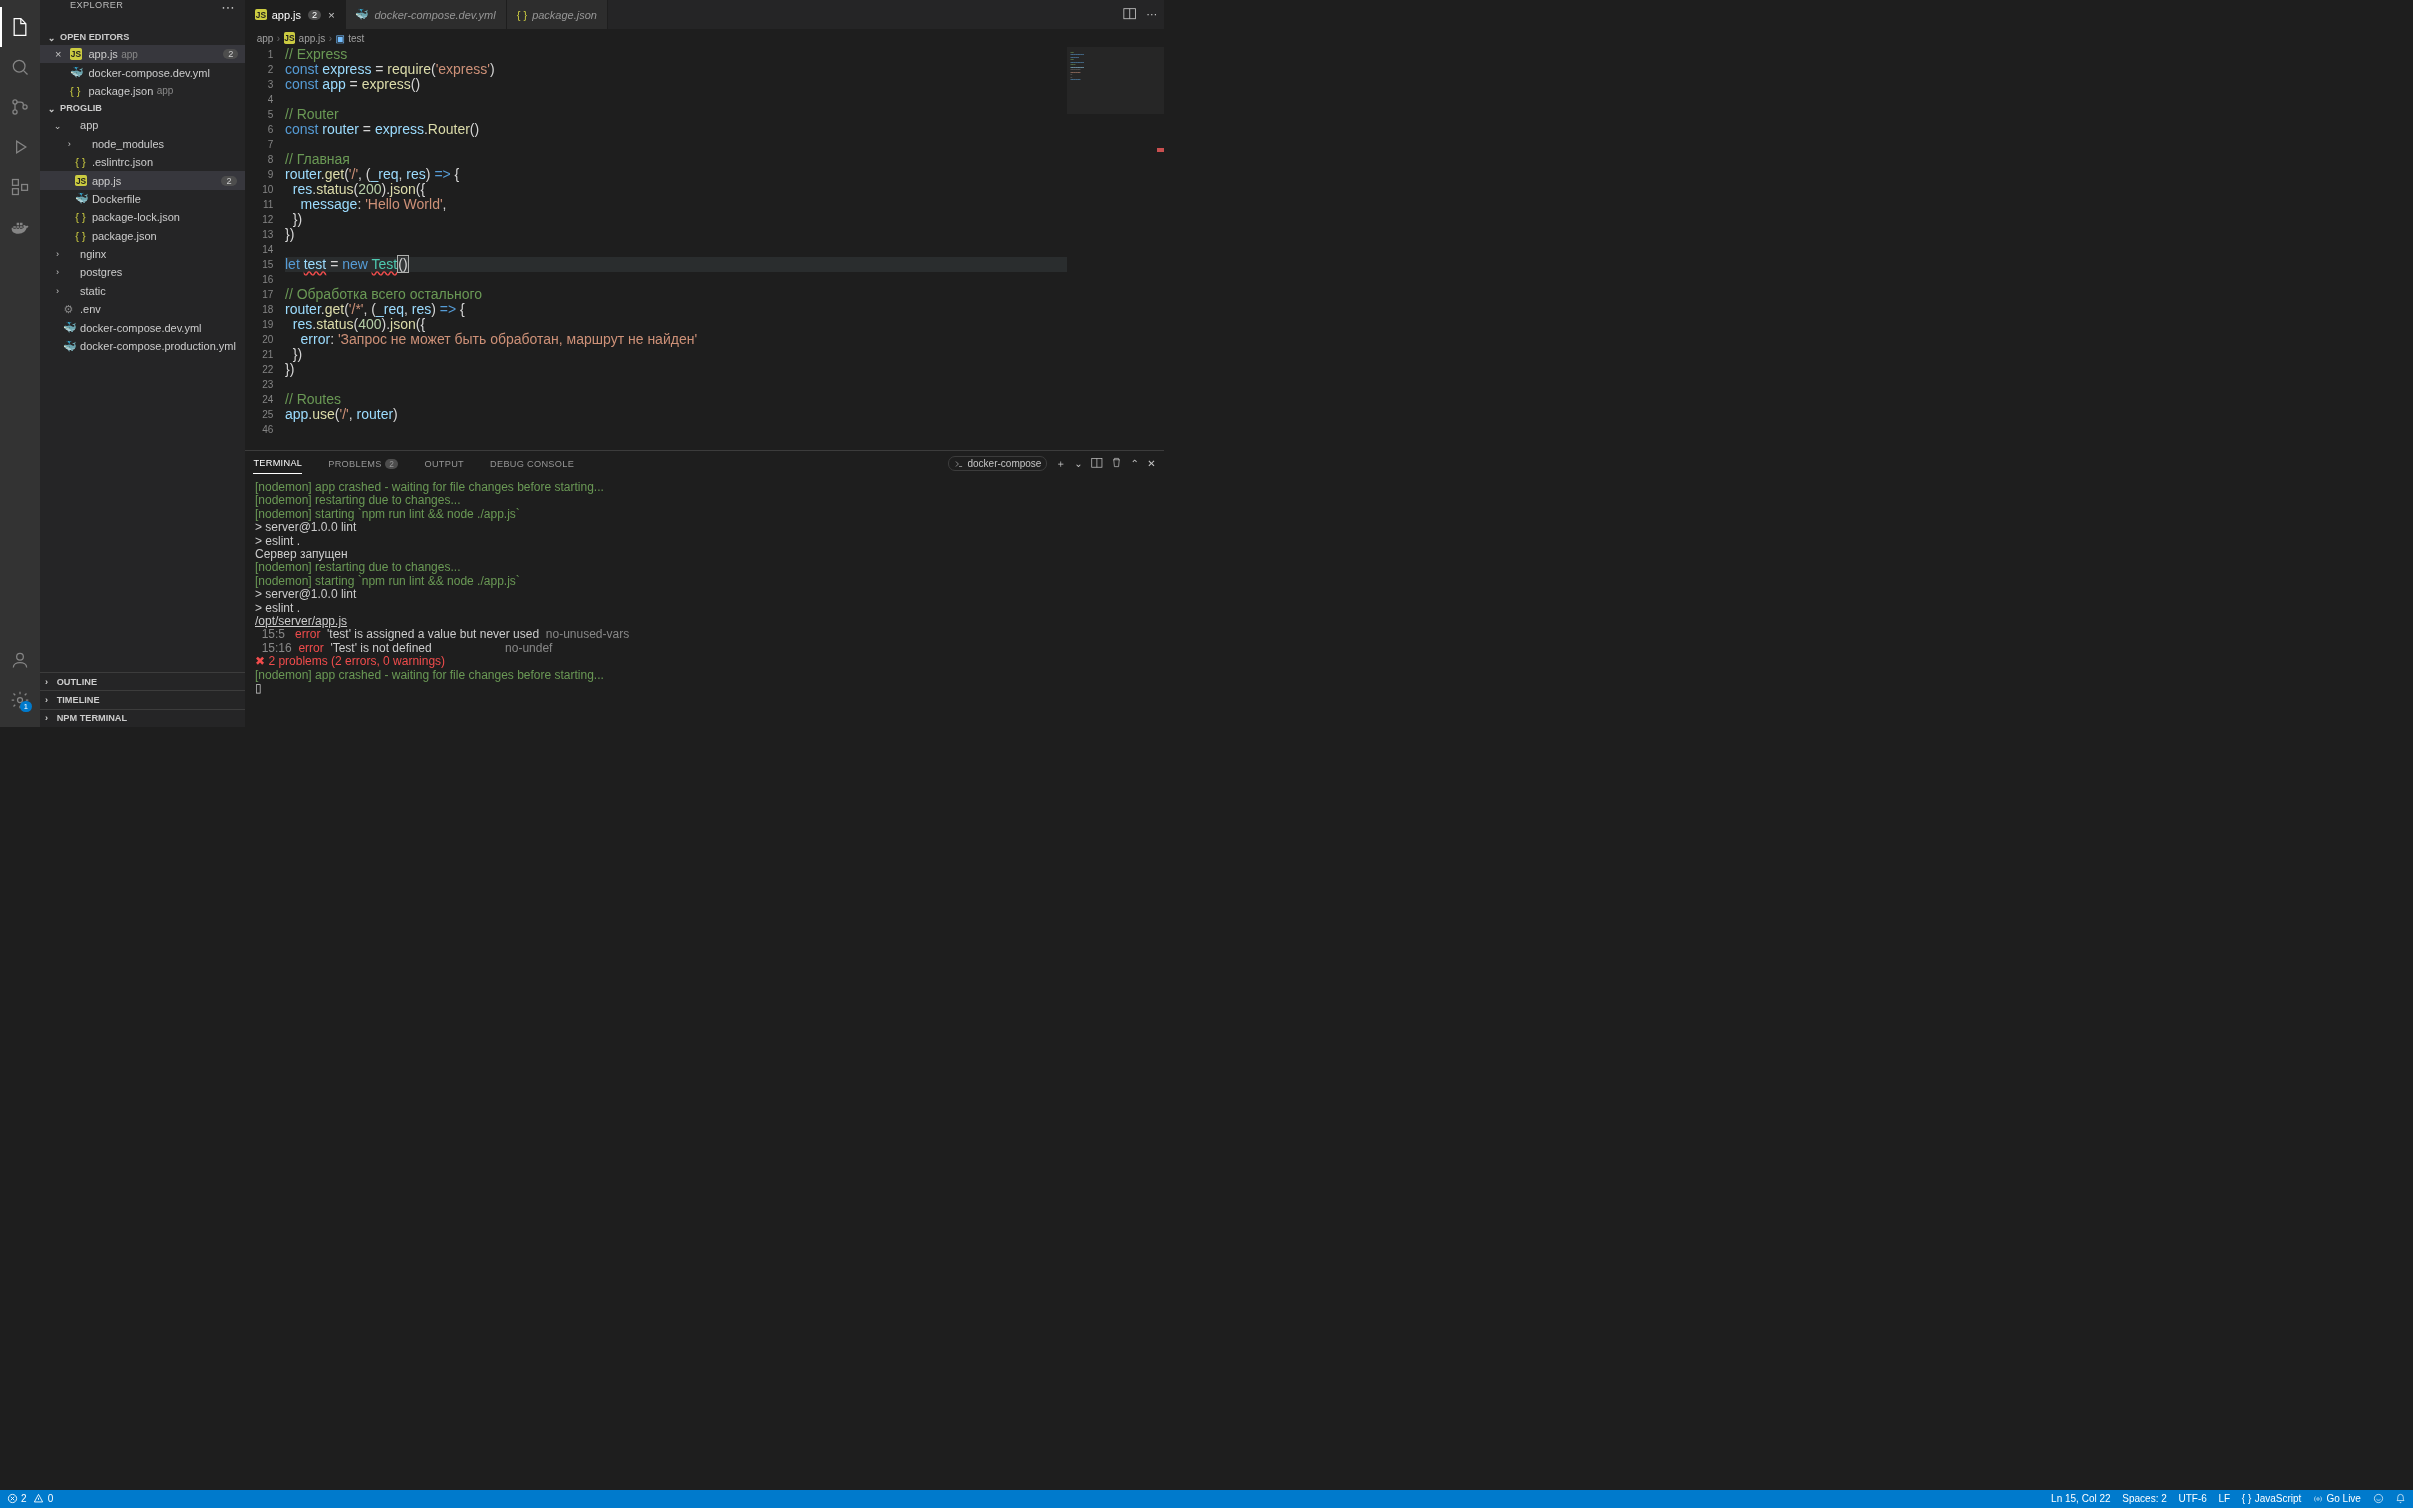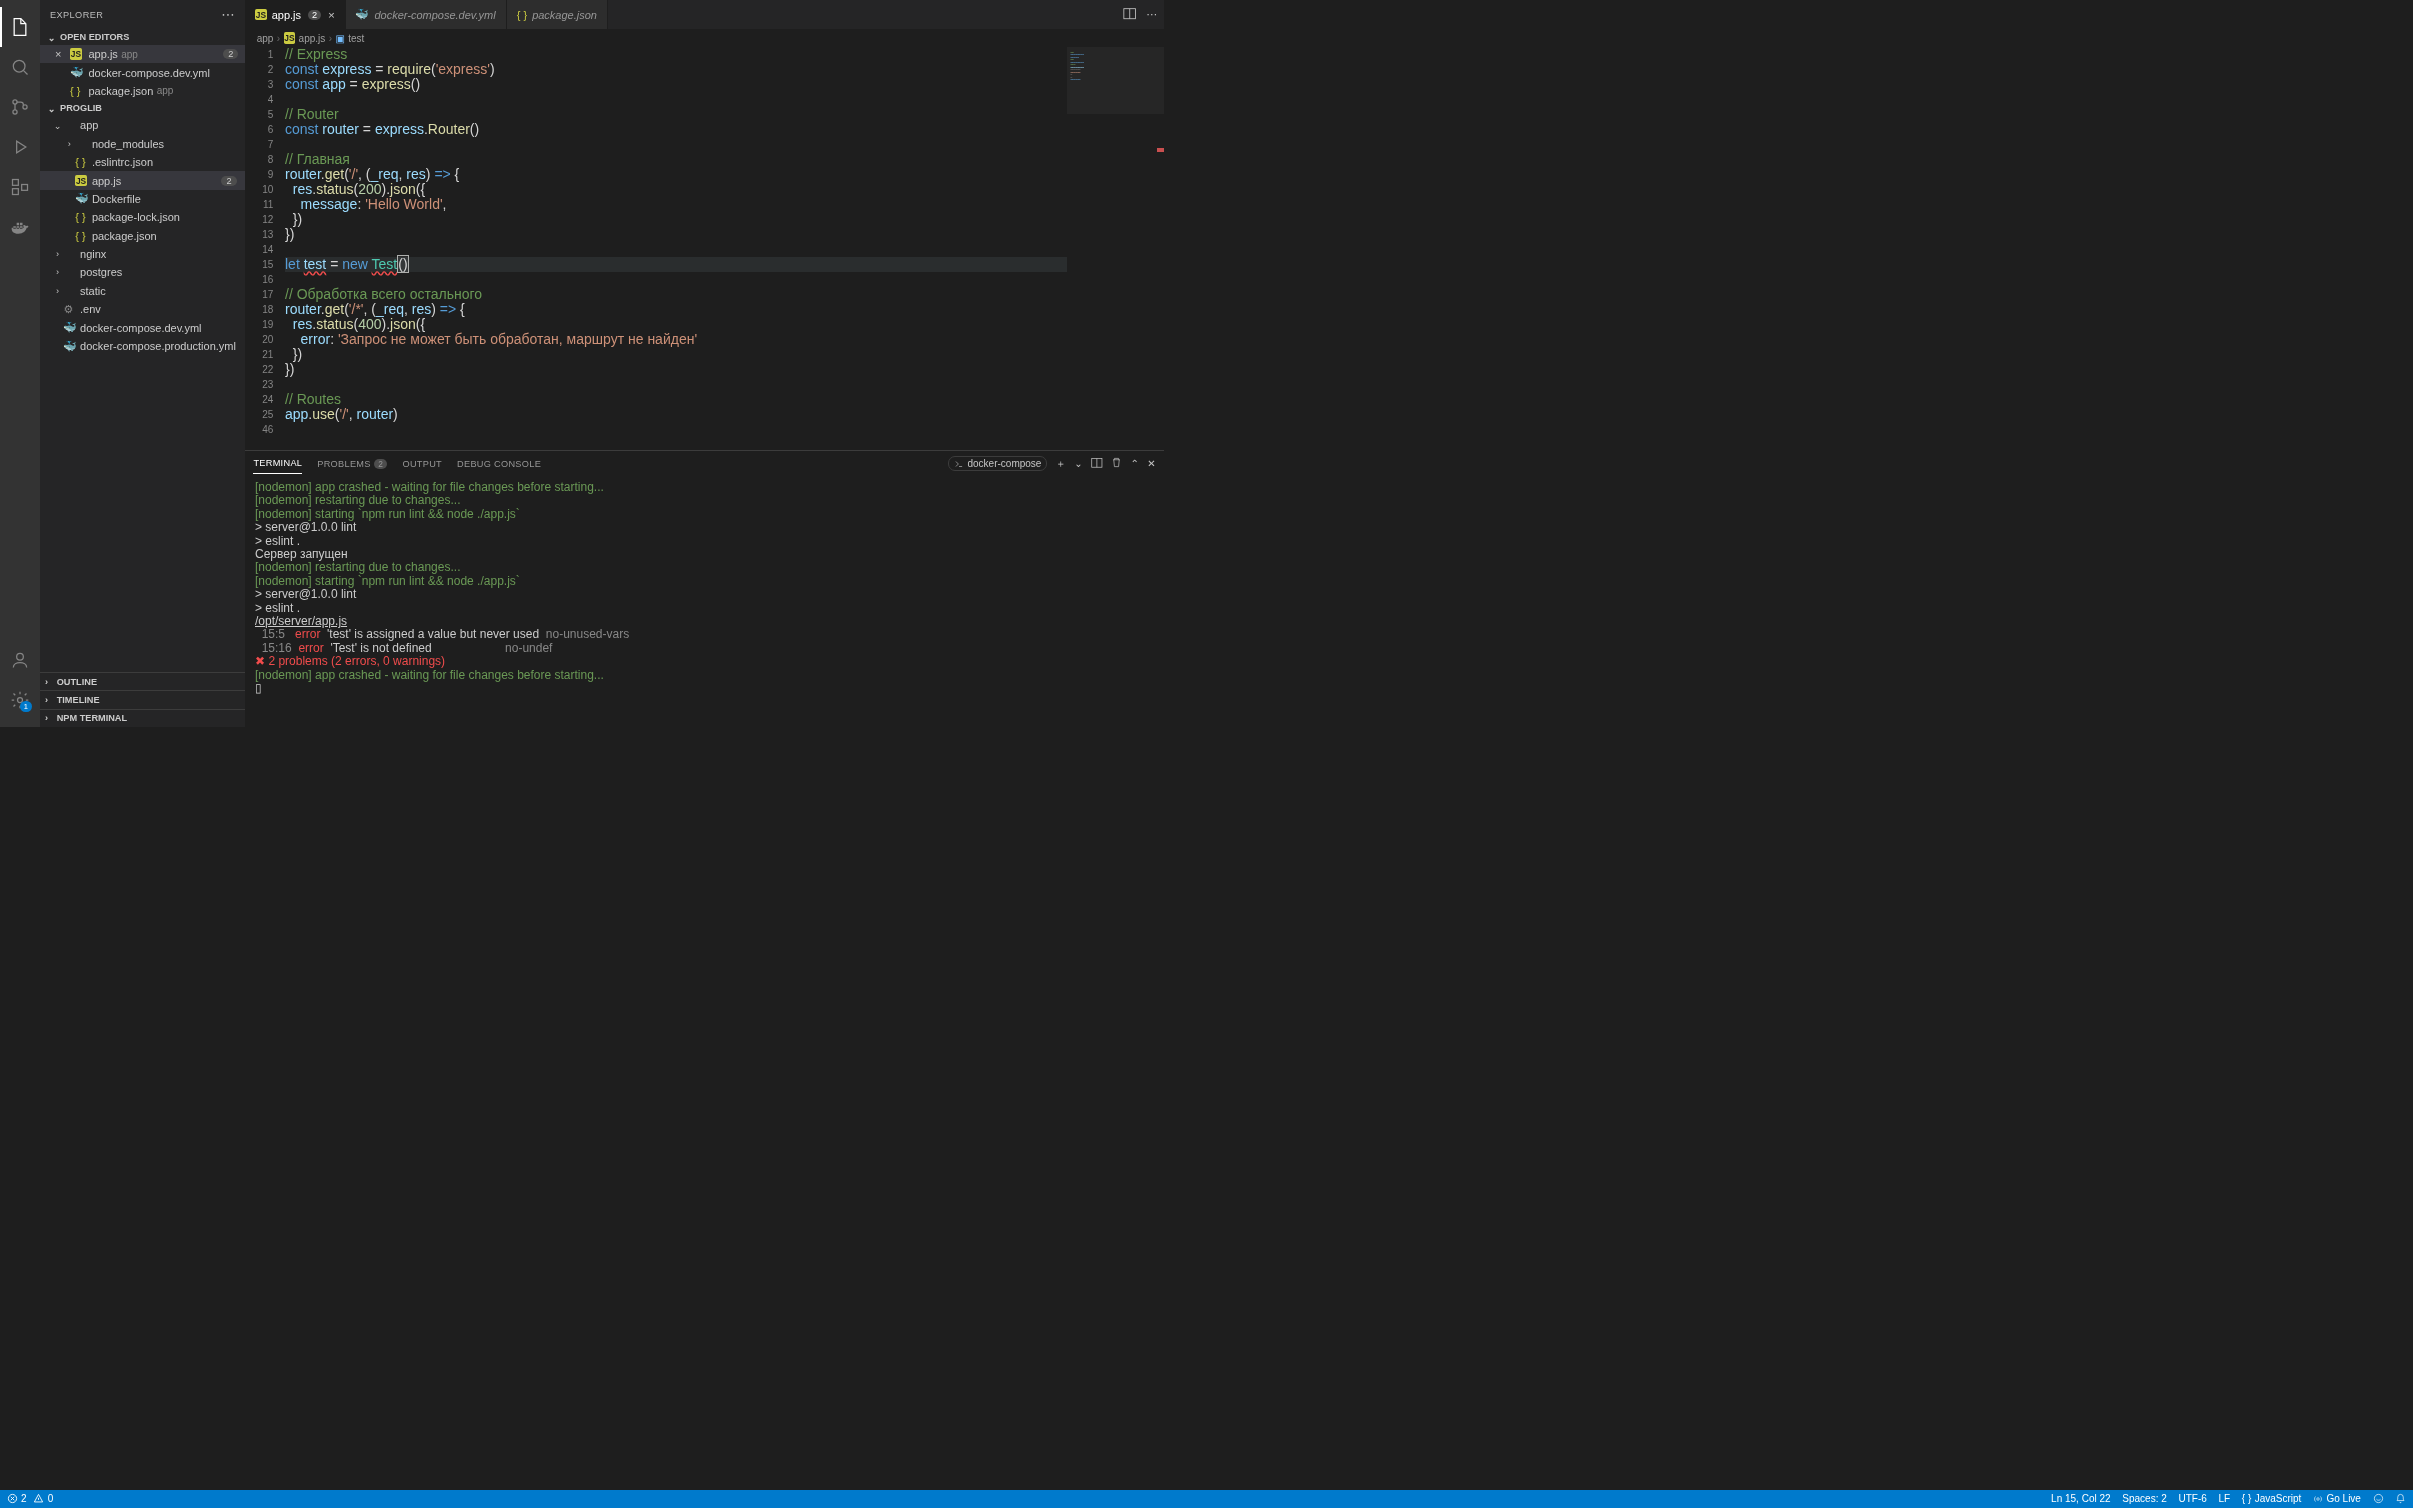--- a/index.html
+++ b/index.html
@@ -11,21 +11,21 @@
 .activity-bar { width: 40px; background: #333333; display: flex; flex-direction: column; align-items: center; padding-top: 6.7px; }
 .activity-item { width: 40px; height: 40px; display: flex; align-items: center; justify-content: center; color: #858585; cursor: pointer; position: relative; }
 .activity-item.active { color: #ffffff; }
 .activity-item.active::before { content: ''; position: absolute; left: 0; top: 0; bottom: 0; width: 1.7px; background: #ffffff; }
 .activity-item svg { width: 20px; height: 20px; }
 .activity-bottom { margin-top: auto; margin-bottom: 6.7px; }
 .badge-dot { position: absolute; bottom: 8.4px; right: 8.4px; background: #007acc; color: #fff; font-size: 7.5px; border-radius: 6.7px; padding: 0.8px 3.4px; min-width:11.7px; text-align:center;}
 
 
 .sidebar { width: 205px; background: #252526; display: flex; flex-direction: column; }
-.sidebar-header { height: 29px; display: flex; align-items: center; justify-content: space-between; padding: 0 10px; color: #bbbbbb; font-size: 9.2px; letter-spacing: 0.4px; }
+.sidebar-header { height: 29px; display: flex; align-items: flex-start; justify-content: space-between; padding: 0 10px; color: #bbbbbb; font-size: 9.2px; letter-spacing: 0.4px; margin-left: 20px; }
 .sidebar-header .dots { color: #bbbbbb; font-size: 13.4px; }
 .section-title { display: flex; align-items: center; padding: 2.5px 5px; font-size: 9.2px; font-weight: 700; color: #cccccc; cursor: pointer; }
 .section-title .chev { margin-right: 1.7px; width:13.4px; text-align:center;}
 .file-list { }
 .file-row { display: flex; align-items: center; height: 18.4px; padding-left: 15px; padding-right: 6.7px; font-size: 11px; color: #cccccc; cursor: pointer; position: relative; }
 .file-row.active { background: #37373d; }
 .file-row .close { width: 13.4px; color: #c5c5c5; font-size: 11px; margin-right:1.7px;}
 .file-row .icon { width: 15px; margin-right: 3.4px; display: inline-flex; }
 .file-row .dir { color: #888888; font-size: 10px; margin-left: 3.4px; }
 .file-row .num { margin-left: auto; font-size: 9.2px; background: #4d4d4d; color: #ccc; border-radius: 6.7px; padding: 0 5px; }
@@ -74,21 +74,21 @@
 .c-fn { color: #dcdcaa; }
 .c-str { color: #ce9178; }
 .c-num { color: #b5cea8; }
 .c-type { color: #4ec9b0; }
 .c-err { text-decoration: underline wavy #f14c4c; }
 .c-prop { color: #9cdcfe; }
 .cursor-box{border:0.8px solid #aeafad;background:rgba(255,255,255,0.05);}
 
 
 .panel { height: 277px; border-top: 0.8px solid #3c3c3c; display: flex; flex-direction: column; background:#1e1e1e; }
-.panel-tabs { height: 25px; display: flex; align-items: center; padding: 0 8.4px; font-size: 9.2px; color: #969696; gap: 15px; justify-content: space-between; }
+.panel-tabs { height: 25px; display: flex; align-items: center; padding: 0 8.4px; font-size: 9.2px; color: #969696; gap: 26px; justify-content: space-between; }
 .panel-tab { cursor: pointer; padding: 5px 0; letter-spacing: 0.3px; }
 .panel-tab.active { color: #ffffff; border-bottom: 0.8px solid #ffffff; }
 .panel-tab .badge { background: #4d4d4d; border-radius: 6.7px; padding: 0 4.2px; font-size: 8.4px; margin-left: 3.4px; }
 .panel-actions { margin-left: auto; display: flex; align-items: center; gap: 8.4px; color: #c5c5c5; font-size: 10px; }
 .panel-actions .task-label{display:flex;align-items:center;gap:3.4px;border:0.8px solid #3c3c3c;border-radius:7px;padding:0.8px 5px;}
 .terminal { flex: 1; font-family: Menlo, Monaco, 'Courier New', monospace; font-size: 12px; line-height: 13.4px; padding: 5px 10px; overflow: hidden; color: #cccccc; white-space: pre; }
 .t-green { color: #6a9955; }
 .t-red { color: #f14c4c; }
 .t-dim { color: #888888; }
 .t-underline{text-decoration:underline;}

